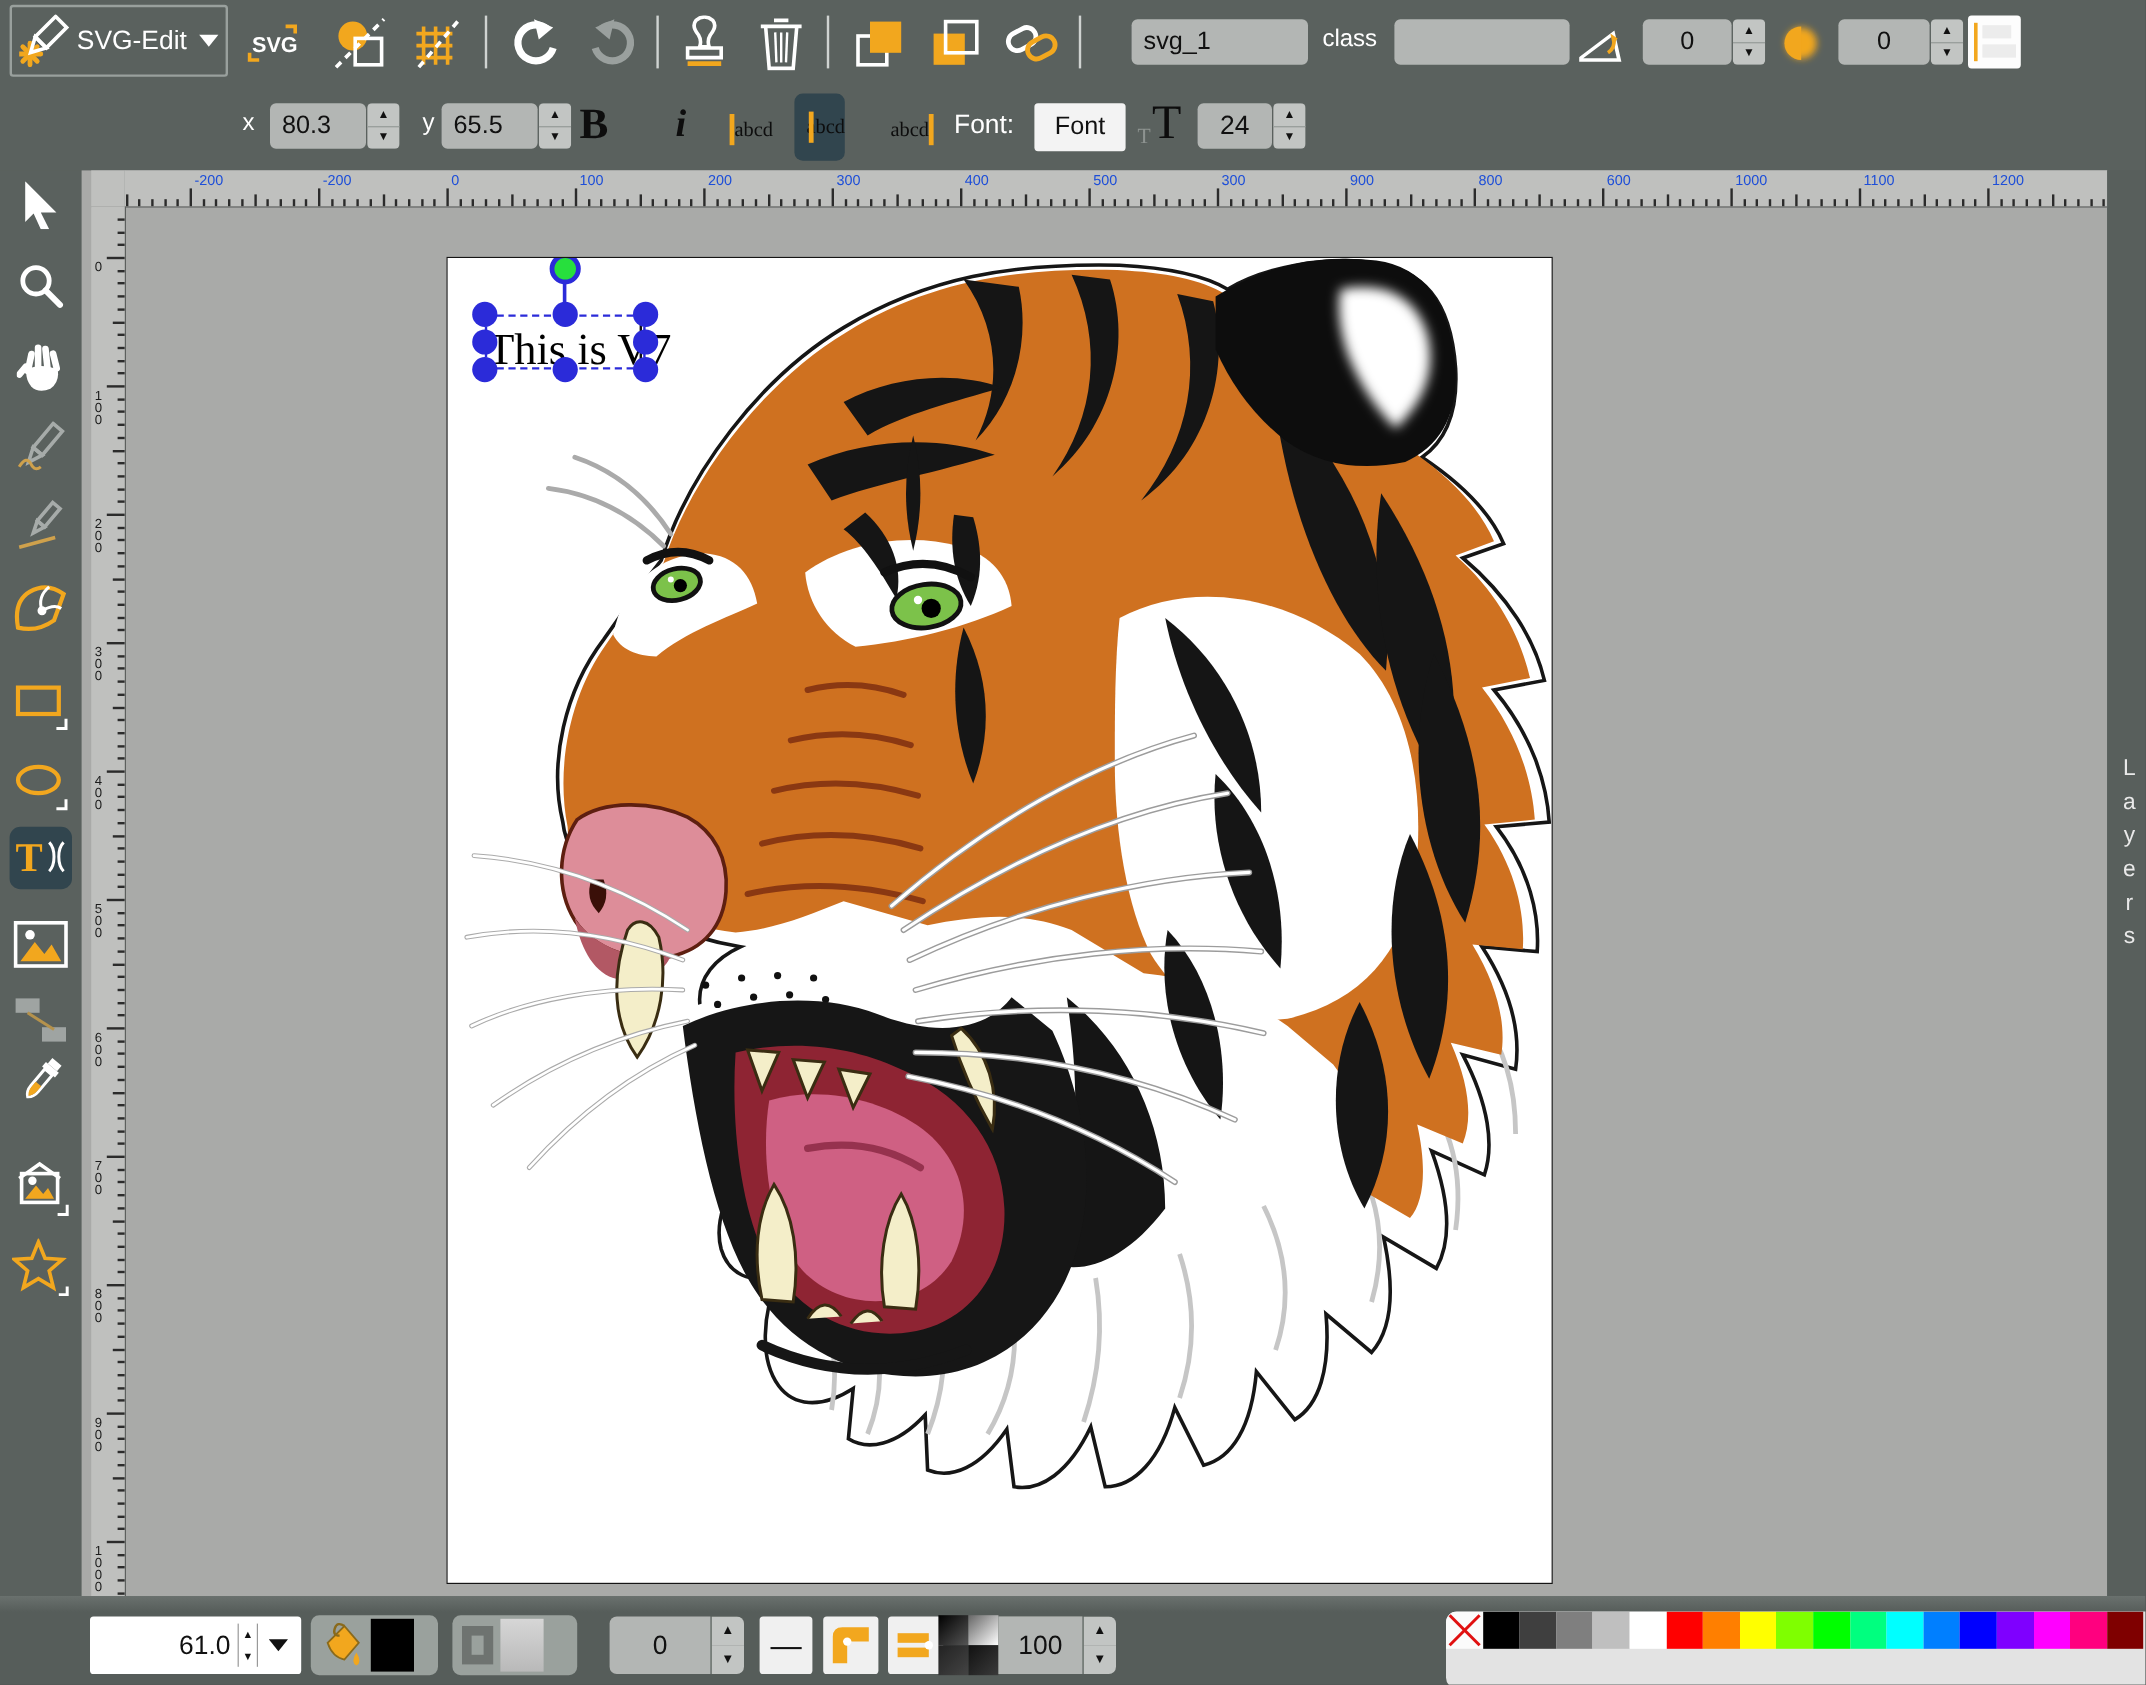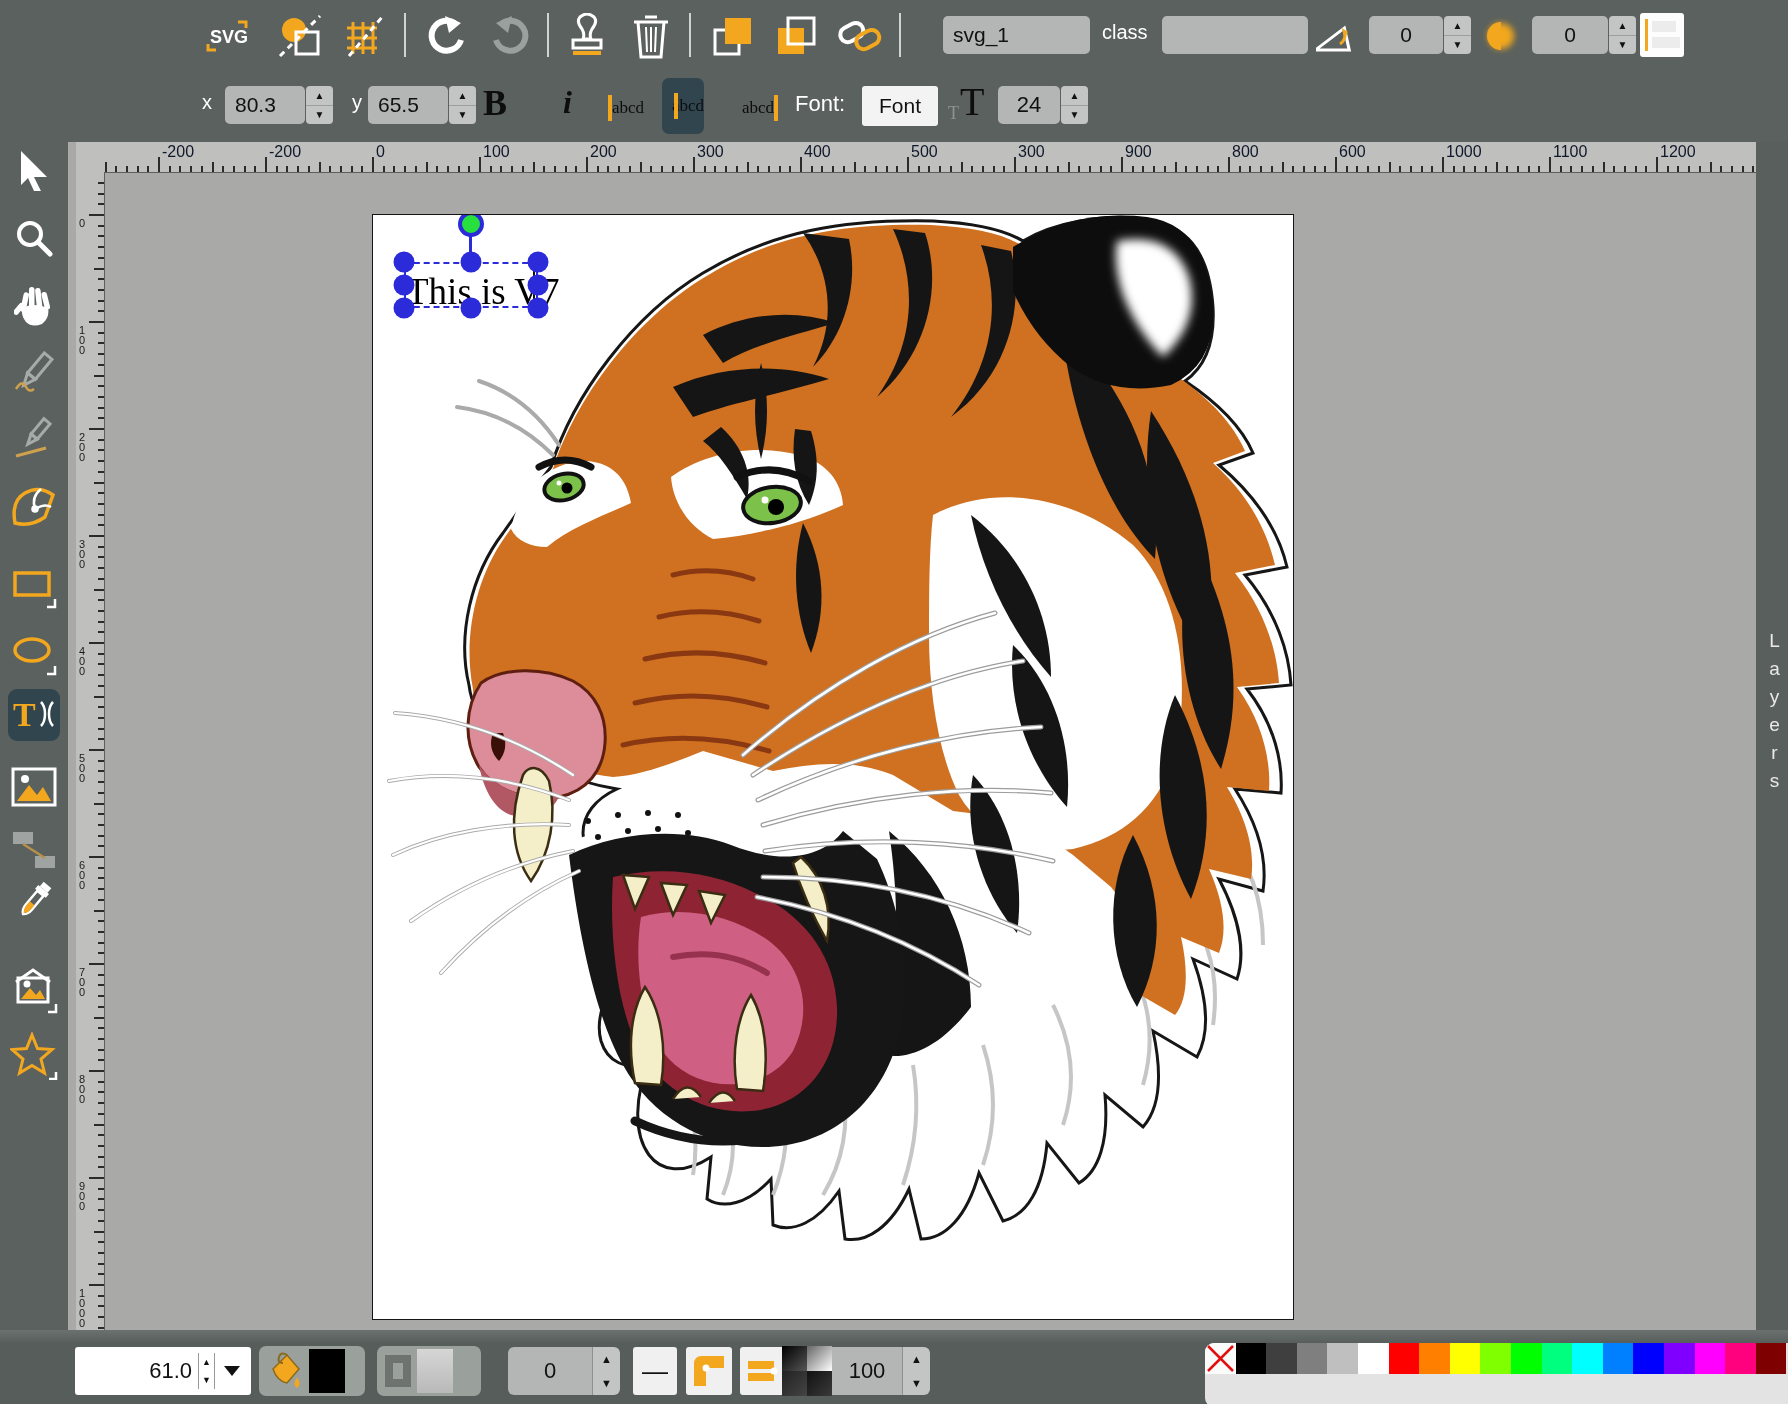--- a/index.html
+++ b/index.html
@@ -31,21 +31,21 @@
     display:flex;align-items:center;justify-content:center;color:#111;font-size:21px;cursor:pointer;}
   
   #workspace{position:absolute;left:68px;top:142px;width:1688px;height:1188px;background:#a9aaa8;}
   #ruler-corner{position:absolute;left:76px;top:142px;width:28px;height:30px;background:#bfc0be;border-right:1px solid #7c7f7d;border-bottom:1px solid #7c7f7d;}
   #ruler-top{position:absolute;left:104px;top:142px;width:1652px;height:30px;background:#bfc0be;border-bottom:1px solid #5c5f5d;overflow:hidden;}
   #ruler-left{position:absolute;left:76px;top:172px;width:28px;height:1158px;background:#bfc0be;border-right:1px solid #5c5f5d;overflow:hidden;}
   #ruler-top .tick{position:absolute;bottom:0;width:2px;background:#2b2b2b;}
   #ruler-top .t1{height:6px;} #ruler-top .t2{height:10px;} #ruler-top .t3{height:15px;width:2px;}
   #ruler-left .tick{position:absolute;right:0;height:2px;background:#2b2b2b;}
   #ruler-left .t1{width:6px;} #ruler-left .t2{width:10px;} #ruler-left .t3{width:15px;}
-  .rlab{position:absolute;top:1px;font-size:16px;color:#0f172a;}
+  .rlab{position:absolute;top:1px;font-size:12px;color:#1d4ed8;}
   .rlabv{position:absolute;left:3px;font-size:11px;line-height:10px;color:#1c1c1c;}
   
   #canvas{position:absolute;left:372px;top:214px;width:920px;height:1104px;background:#fff;
     border:1px solid #151515;box-sizing:content-box;overflow:hidden;}
   
   .sel-box{position:absolute;left:31px;top:47px;width:134px;height:46px;border:2px dashed #2b2bd9;box-sizing:border-box;}
   .handle{position:absolute;width:21px;height:21px;border-radius:50%;background:#2b2bd9;transform:translate(-50%,-50%);}
   .rot-handle{position:absolute;width:22px;height:22px;border-radius:50%;background:#27df3d;border:4px solid #2b2bd9;
     transform:translate(-50%,-50%);box-sizing:border-box;width:26px;height:26px;}
   .rot-stem{position:absolute;left:96px;top:20px;width:3px;height:28px;background:#2b2bd9;}
@@ -83,20 +83,36 @@
   #palette .swrow{display:flex;}
   .swatch{width:30.6px;height:31px;flex:0 0 auto;cursor:pointer;}
   .swatch.none{background:#fbfbfb;}
 </style>
 </head>
 <body>
 
 <div id="app">
 
   <div id="row1" class="bar">
+    <div class="logo-btn">
+      <svg width="42" height="44" viewBox="0 0 42 44">
+        <g stroke="#f2a71e" stroke-width="4" stroke-linecap="round">
+          <line x1="9" y1="24" x2="9" y2="42"></line>
+            <line x1="0" y1="33" x2="18" y2="33"></line>
+          <line x1="3" y1="27" x2="15" y2="39"></line>
+            <line x1="15" y1="27" x2="3" y2="39"></line>
+        </g>
+        <g transform="rotate(45 24 18)">
+          <rect x="17" y="2" width="13" height="24" fill="none" stroke="#fff" stroke-width="3"></rect>
+          <path d="M17,26 L23.5,38 L30,26 Z" fill="none" stroke="#fff" stroke-width="3"></path>
+        </g>
+      </svg>
+      <span class="menu-label">SVG-Edit</span>
+      <span class="caret-down"></span>
+    </div>
 
     <div class="tbtn" style="left:204px">
       <svg width="46" height="40" viewBox="0 0 46 40">
         <text x="6" y="27" font-size="18" font-weight="bold" fill="#fff" font-family="Liberation Sans,sans-serif">SVG</text>
         <path d="M4,28 v6 h8" fill="none" stroke="#f2a71e" stroke-width="3"></path>
         <path d="M42,12 v-6 h-8" fill="none" stroke="#f2a71e" stroke-width="3"></path>
       </svg>
     </div>
     <div class="tbtn" style="left:277px">
       <svg width="44" height="44" viewBox="0 0 44 44">

